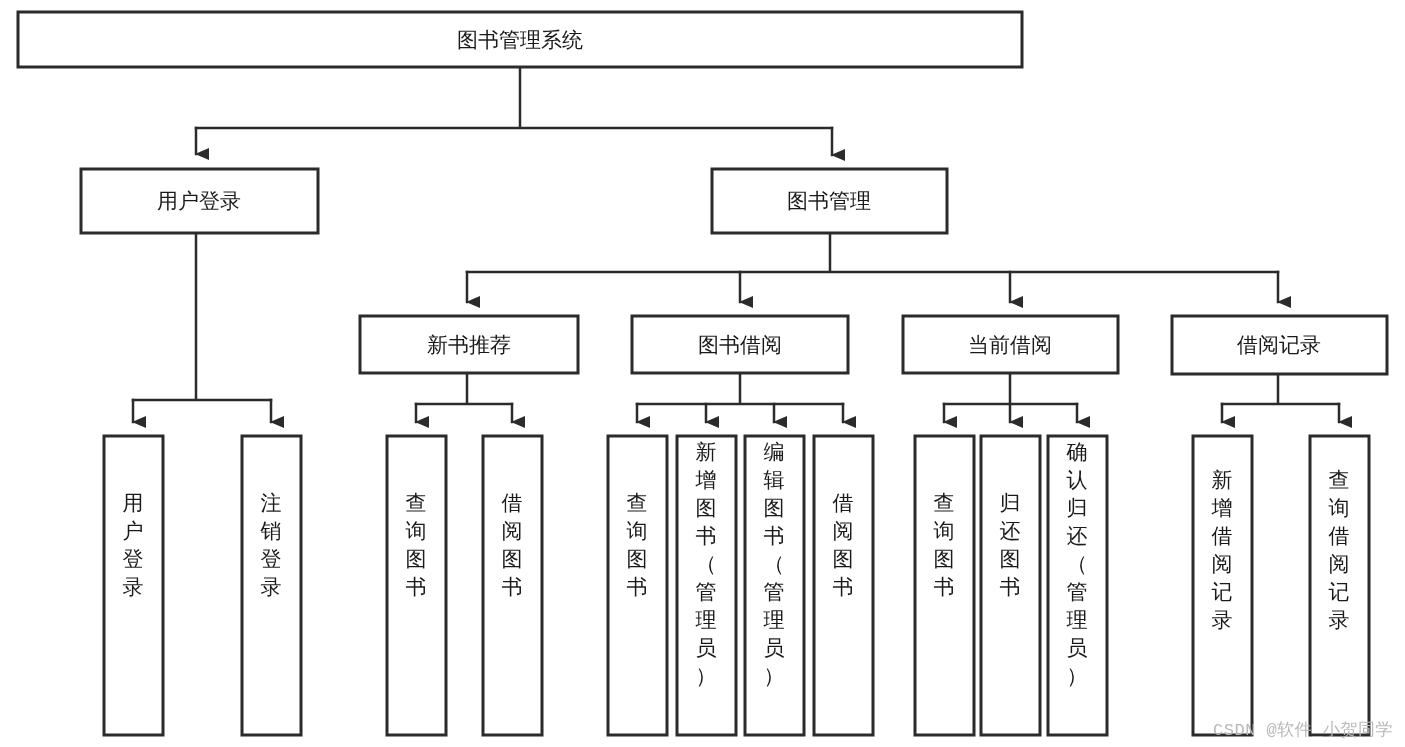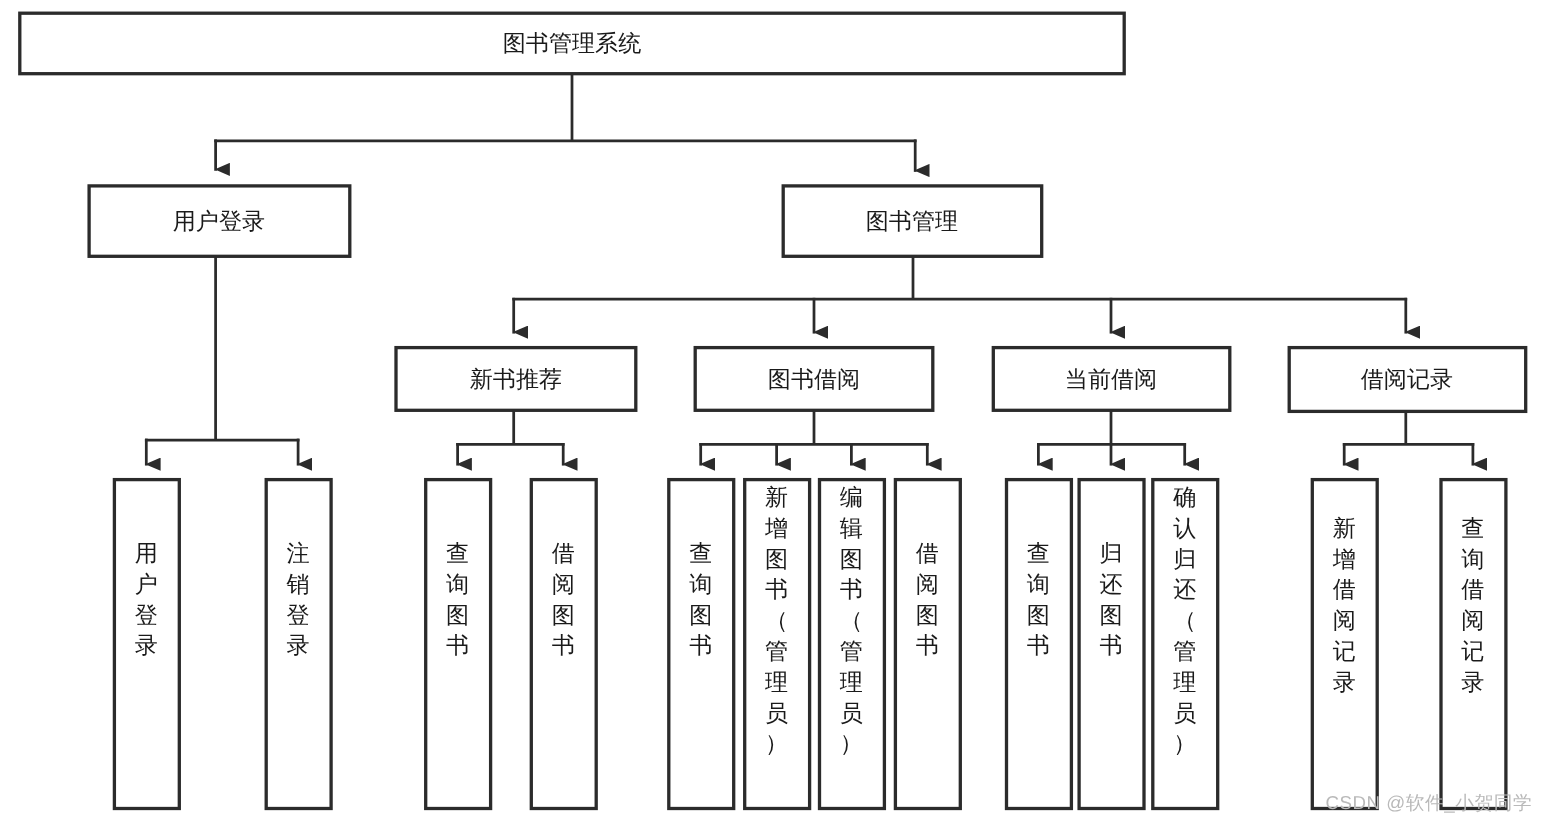--- a/index.html
+++ b/index.html
@@ -33,21 +33,21 @@
     stroke:#2b2b2b;
     stroke-width:2.5;
     fill:none;
     stroke-linecap:square;
   }
   .arrow-head{fill:#2b2b2b;stroke:none;}
   .watermark{
     position:absolute;
     right:12px;
     bottom:6px;
-    font-family:Liberation Sans, sans-serif;
+    font-family:Liberation Mono, monospace;
     font-size:17px;
     color:#b9b9b9;
     white-space:nowrap;
     letter-spacing:0.5px;
     pointer-events:none;
   }
 </style>
 </head>
 <body>
 

